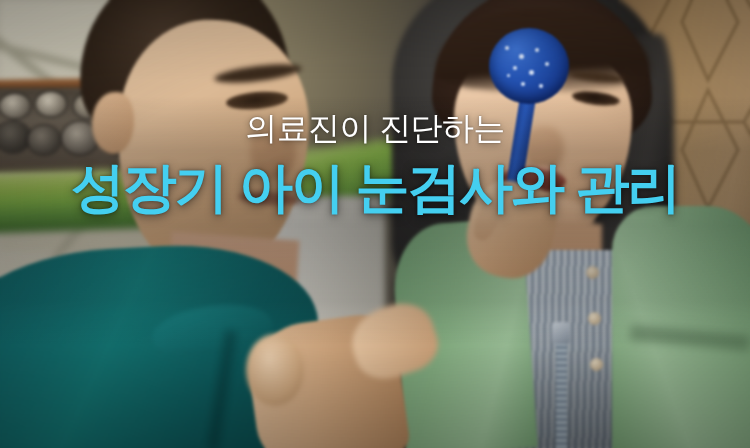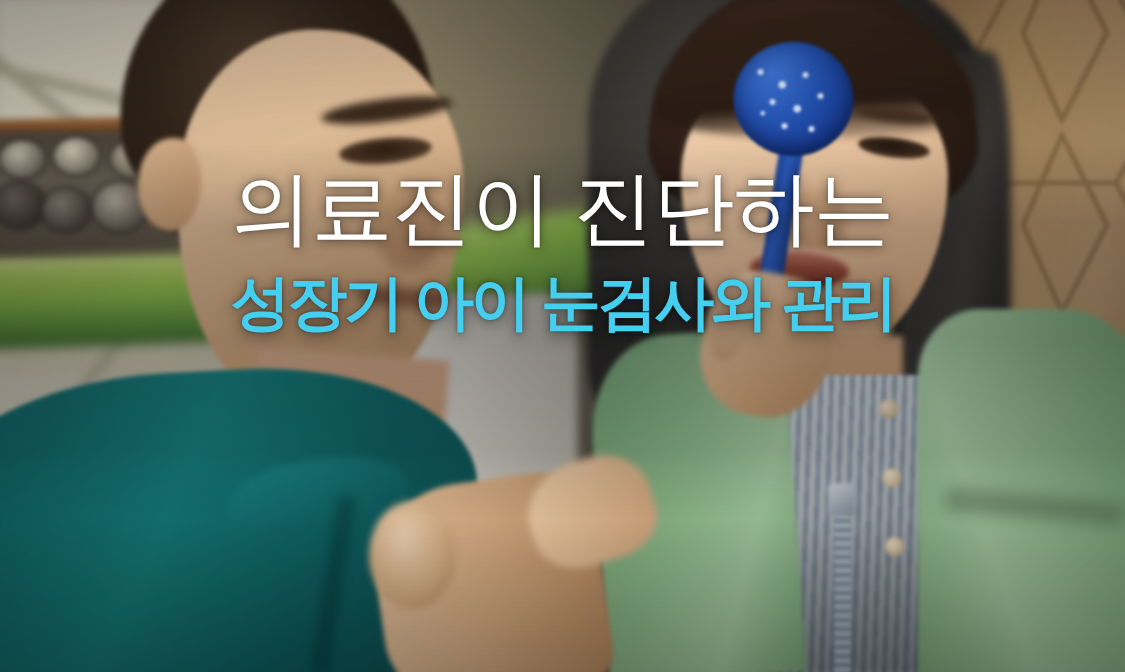--- a/index.html
+++ b/index.html
@@ -529,29 +529,29 @@
   .line {
     display: block;
     white-space: nowrap;
   }
   .line1 {
     font-size: 46px;
     letter-spacing: -1.2px;
     margin-bottom: 16px;
   }
   .line2 {
-    font-size: 54px;
+    font-size: 32px;
     letter-spacing: -0.6px;
     font-weight: 300;
     color: #ffffff;
     margin-bottom: 16px;
     text-shadow: 0 1px 7px rgba(0,0,0,.52), 0 0 2px rgba(0,0,0,.38);
   }
   .line3 {
-    font-size: 40px;
+    font-size: 54px;
     font-weight: 800;
     letter-spacing: -2.2px;
     text-shadow: 0 2px 10px rgba(0,0,0,.55), 0 0 3px rgba(0,0,0,.4);
   }
   .strong {
     font-weight: 800;
     color: #ffffff;
     text-shadow: 0 2px 9px rgba(0,0,0,.58), 0 0 3px rgba(0,0,0,.42);
   }
   .thin {

